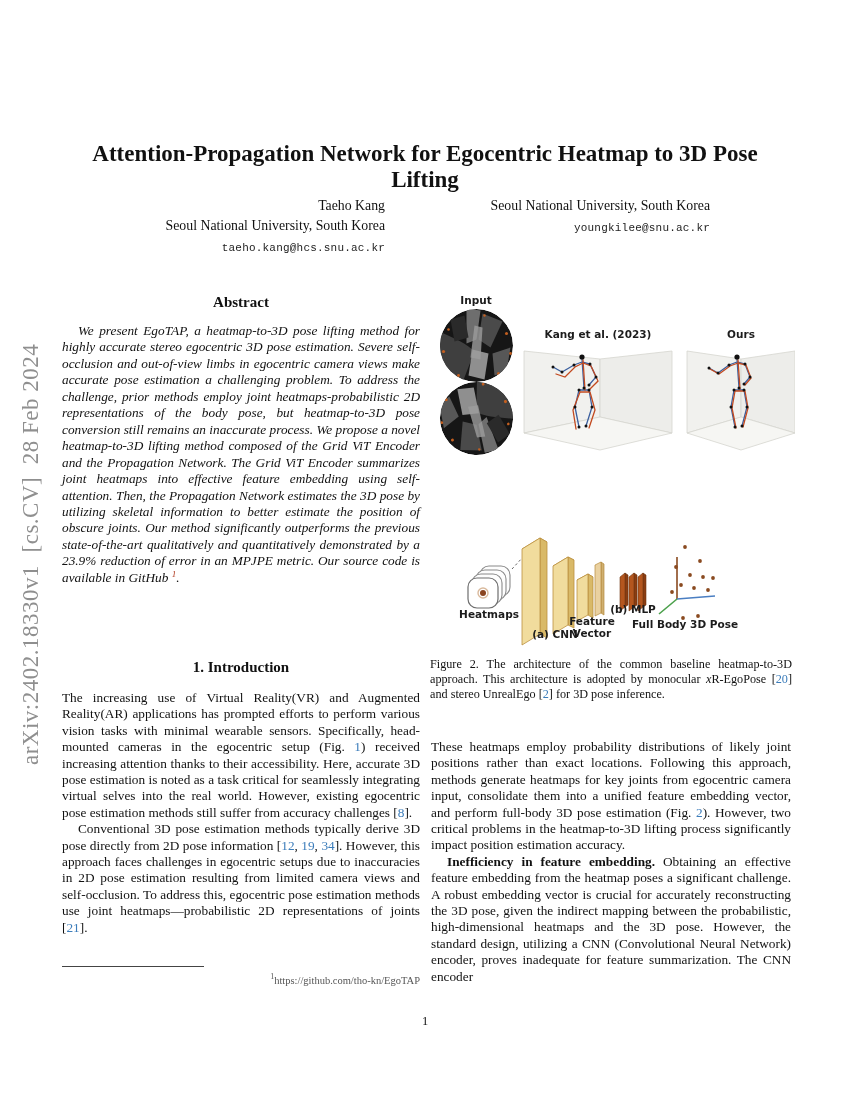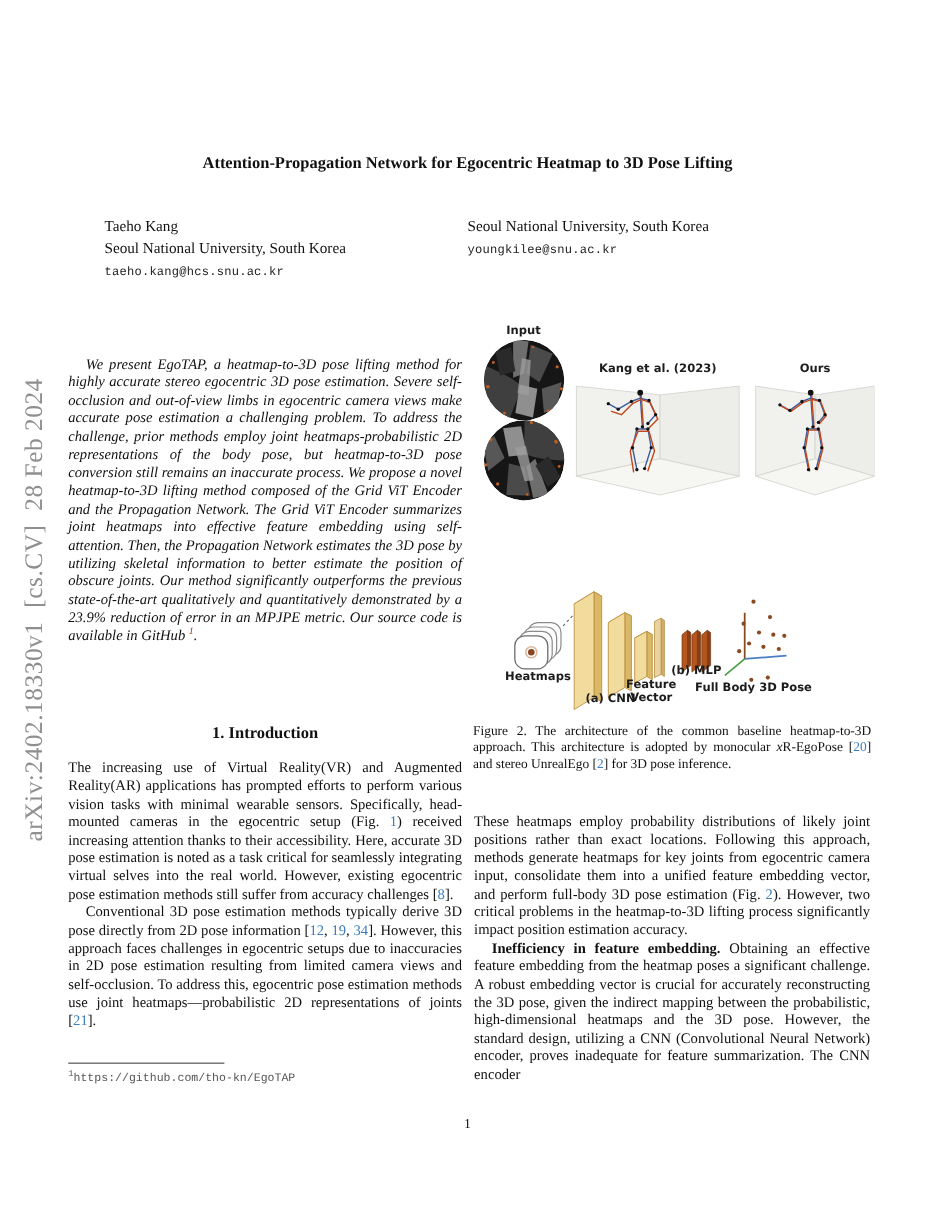--- a/index.html
+++ b/index.html
@@ -19,23 +19,23 @@
     overflow:hidden;
   }
   .banner{
     position:absolute;left:18px;top:278px;height:552px;
     writing-mode:vertical-rl;transform:rotate(180deg);
     font-size:23px;color:var(--banner_gray);
     text-align:center;white-space:pre;letter-spacing:.5px;
   }
   .title{
     position:absolute;top:141px;left:60px;width:730px;
-    text-align:center;font-size:15px;font-weight:bold;
-  }
-  .author{position:absolute;top:198px;text-align:left;}
+    text-align:center;font-size:23px;font-weight:bold;
+  }
+  .author{position:absolute;top:198px;text-align:right;}
   .author.a0{left:95px;width:290px;}
   .author.a1{left:425px;width:285px;}
   .author .name{font-size:13.8px;margin-bottom:4px;}
   .author .affil{font-size:13.8px;margin-bottom:8px;}
   .author .email{font-family:"Liberation Mono","DejaVu Sans Mono",monospace;font-size:11px;color:#222;letter-spacing:.2px;}
   .abs-head{
     position:absolute;top:294px;left:62px;width:358px;
     text-align:center;font-size:15px;font-weight:bold;
   }
   .abs-body{
@@ -54,22 +54,22 @@
   }
   .intro-body p+p{text-indent:16px;}
   .rcol-body{
     position:absolute;top:727px;left:431px;width:360px;
     font-size:13.3px;line-height:16.4px;text-align:justify;margin-top:12px;
   }
   .rcol-body p+p{text-indent:16px;}
   .fn-rule{position:absolute;top:966px;left:62px;width:142px;border-top:1px solid #444;}
   .footnote{
     position:absolute;top:972px;left:62px;width:358px;
-    font-family:Liberation Mono, monospace;
-    font-size:10.5px;color:#555;
+    font-family:Liberation Serif, serif;
+    font-size:10.5px;color:#555;text-align:right;
   }
   .footnote sup{font-size:8px;color:#555;}
   .fig-svg{position:absolute;}
   #fig1{left:432px;top:293px;}
   #fig2{left:432px;top:533px;}
   .caption{
     position:absolute;left:430px;width:362px;
     font-size:12.2px;line-height:14.9px;text-align:justify;color:#111;
   }
   #cap1{top:460px;}
@@ -93,20 +93,21 @@
   <div class="author a0">
     <div class="name">Taeho Kang</div>
     <div class="affil">Seoul National University, South Korea</div>
     <div class="email">taeho.kang@hcs.snu.ac.kr</div>
   </div>
   <div class="author a1">
     <div class="affil">Seoul National University, South Korea</div>
     <div class="email">youngkilee@snu.ac.kr</div>
   </div>
 
+  <div class="abs-head">Abstract</div>
   <div class="abs-body">
     <p>We present EgoTAP, a heatmap-to-3D pose lifting method for highly accurate stereo egocentric 3D pose estimation. Severe self-occlusion and out-of-view limbs in egocentric camera views make accurate pose estimation a challenging problem. To address the challenge, prior methods employ joint heatmaps-probabilistic 2D representations of the body pose, but heatmap-to-3D pose conversion still remains an inaccurate process. We propose a novel heatmap-to-3D lifting method composed of the Grid ViT Encoder and the Propagation Network. The Grid ViT Encoder summarizes joint heatmaps into effective feature embedding using self-attention. Then, the Propagation Network estimates the 3D pose by utilizing skeletal information to better estimate the position of obscure joints. Our method significantly outperforms the previous state-of-the-art qualitatively and quantitatively demonstrated by a 23.9% reduction of error in an MPJPE metric. Our source code is available in GitHub <span class="seg-sup-link">1</span>.</p>
   </div>
 
   <div class="sec-head">1. Introduction</div>
   <div class="intro-body">
     <p>The increasing use of Virtual Reality(VR) and Augmented Reality(AR) applications has prompted efforts to perform various vision tasks with minimal wearable sensors. Specifically, head-mounted cameras in the egocentric setup (Fig. <span class="seg-link">1</span>) received increasing attention thanks to their accessibility. Here, accurate 3D pose estimation is noted as a task critical for seamlessly integrating virtual selves into the real world. However, existing egocentric pose estimation methods still suffer from accuracy challenges [<span class="seg-link">8</span>].</p>
     <p>Conventional 3D pose estimation methods typically derive 3D pose directly from 2D pose information [<span class="seg-link">12</span>, <span class="seg-link">19</span>, <span class="seg-link">34</span>]. However, this approach faces challenges in egocentric setups due to inaccuracies in 2D pose estimation resulting from limited camera views and self-occlusion. To address this, egocentric pose estimation methods use joint heatmaps—probabilistic 2D representations of joints [<span class="seg-link">21</span>].</p>
   </div>
 

